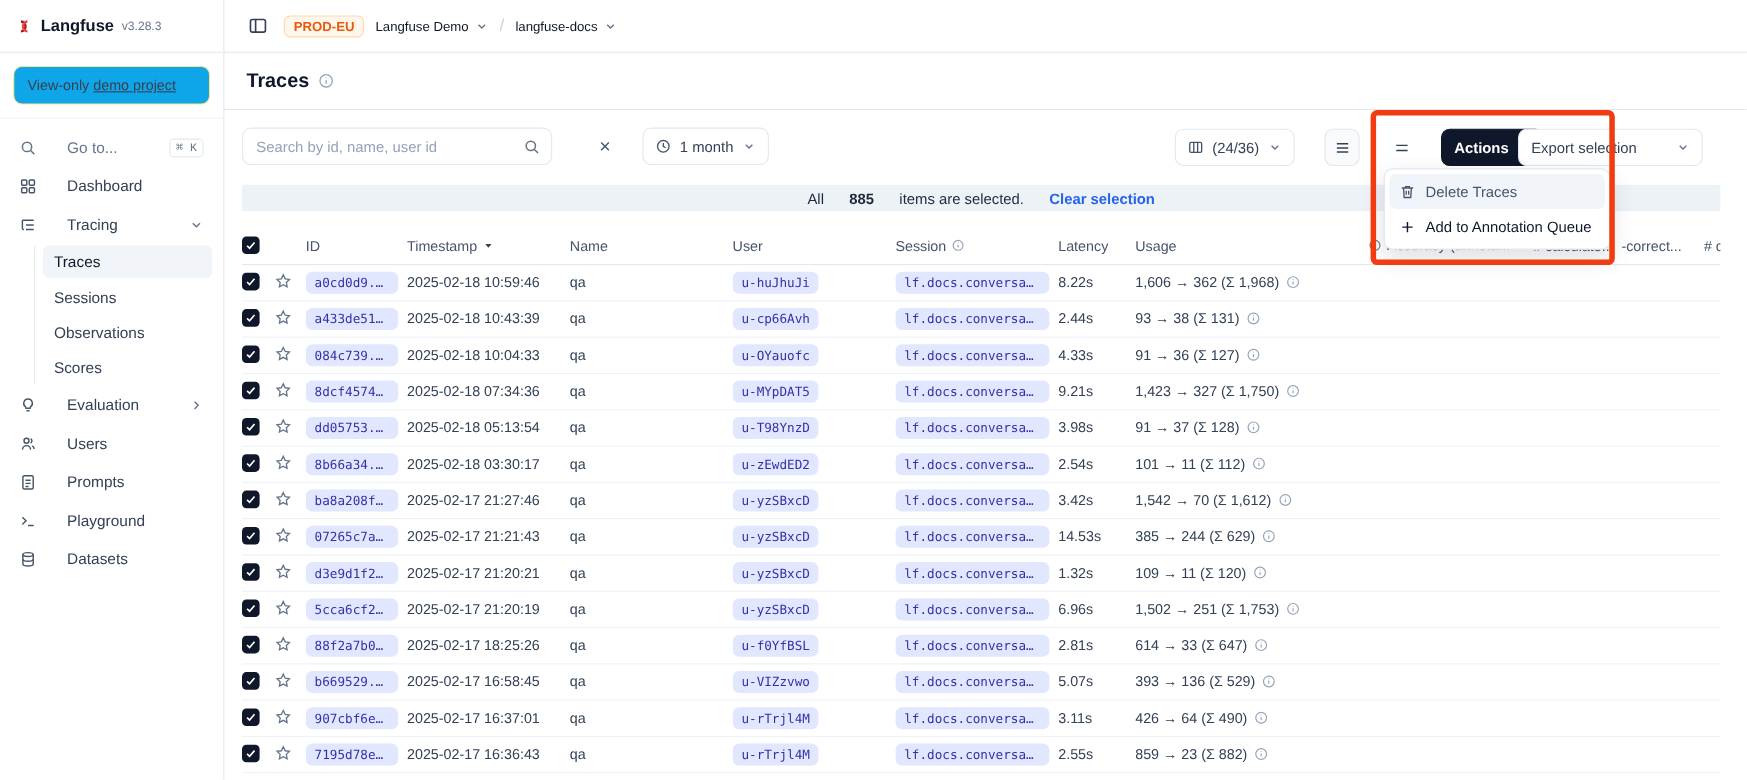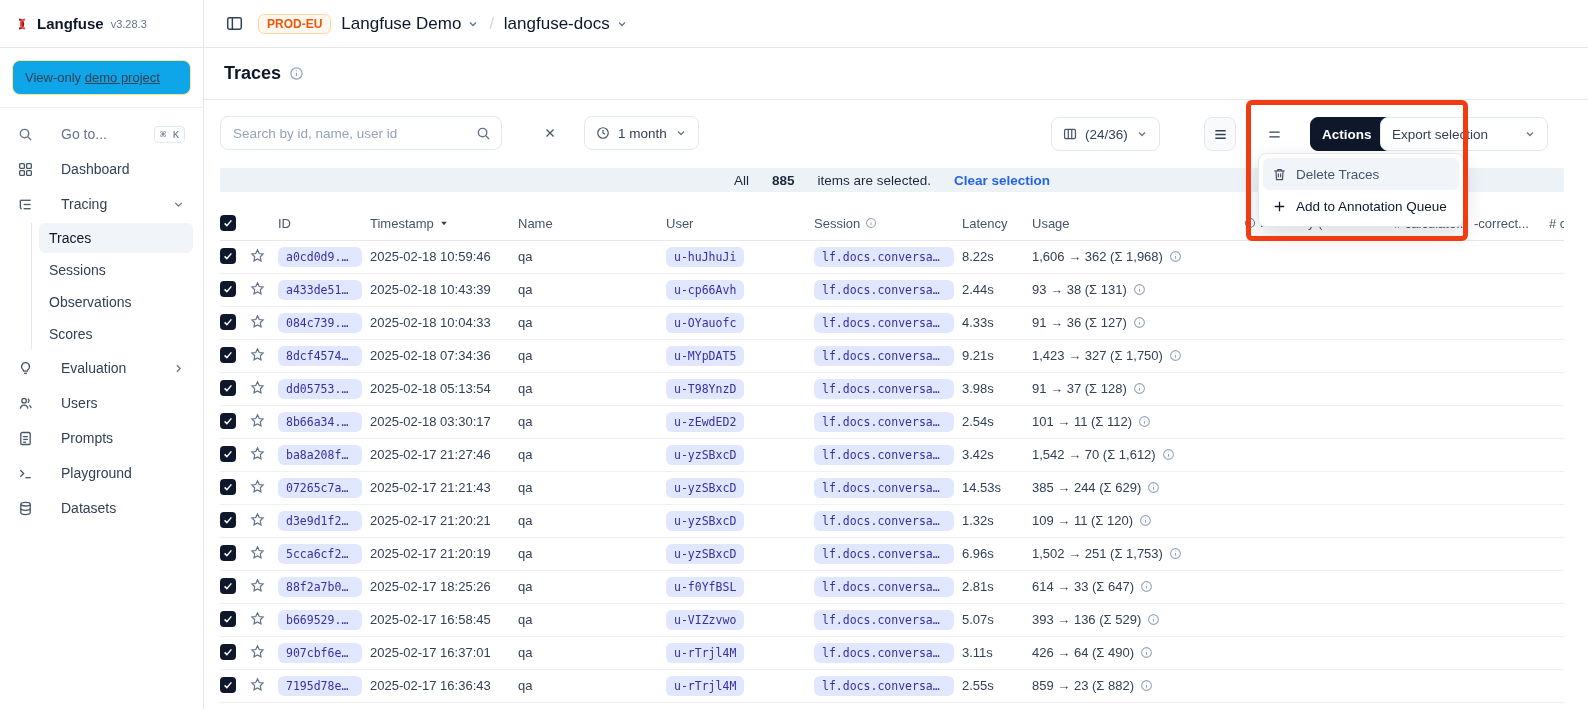--- a/index.html
+++ b/index.html
@@ -22,40 +22,40 @@
   .kbd { font-family:"Liberation Mono", monospace; font-size:10.5px; color:#64748b; border:1px solid #e2e8f0; border-radius:4px; padding:1px 5px; background:#fff; }
   .nav-children { margin:0 0 3px 21px; border-left:1px solid #e2e8f0; padding-left:7px; }
   .nav-child { display:flex; align-items:center; height:30px; padding:0 10px; border-radius:6px; font-size:14px; color:#334155; cursor:pointer; margin-bottom:2px; }
   .nav-child.active { background:#f1f5f9; color:#0f172a; }
 
   
   .main { flex:1; min-width:0; display:flex; flex-direction:column; }
   .topbar { height:48px; display:flex; align-items:center; gap:10px; padding:0 16px; border-bottom:1px solid #e5e7eb; }
   .icon-btn { width:28px; height:28px; display:flex; align-items:center; justify-content:center; border-radius:6px; cursor:pointer; background:transparent; border:none; }
   .env-badge { font-size:12px; font-weight:600; color:#ea580c; background:#fff7ed; border:1px solid #fed7aa; border-radius:6px; padding:2px 8px; }
-  .crumb { display:flex; align-items:center; gap:6px; font-size:17px; font-weight:500; color:#0f172a; cursor:pointer; }
+  .crumb { display:flex; align-items:center; gap:6px; font-size:12px; font-weight:500; color:#0f172a; cursor:pointer; }
   .slash { color:#cbd5e1; font-size:16px; }
 
   .page-header { height:52px; display:flex; align-items:center; gap:8px; padding:0 20px; border-bottom:1px solid #e5e7eb; }
   .page-title { font-size:18px; font-weight:600; }
 
   .content { padding:16px 24px 0 16px; position:relative; }
 
   
   .toolbar { position:relative; height:36px; margin-bottom:16px; }
   .toolbar-left { display:flex; align-items:center; }
   .search-box { width:282px; height:34px; border:1px solid #e2e8f0; border-radius:8px; display:flex; align-items:center; margin-right:26px; }
   .search-box input { flex:1; border:none; outline:none; padding:0 12px; font-size:13.5px; font-family:inherit; color:#0f172a; background:transparent; }
   .search-box input::placeholder { color:#94a3b8; }
   .search-box .sicon { padding:0 10px 0 4px; display:flex; cursor:pointer; }
   .tbtn { height:34px; display:inline-flex; align-items:center; gap:8px; padding:0 11px; border:1px solid #e2e8f0; background:#fff; border-radius:8px; font-size:13.5px; color:#334155; cursor:pointer; font-family:inherit; }
   .chip { background:#f1f5f9; border-radius:6px; padding:3px 8px; font-size:12.5px; color:#334155; }
   .ghost-x { width:28px; height:28px; margin:0 20px 0 8px; display:flex; align-items:center; justify-content:center; cursor:pointer; border:none; background:transparent; border-radius:6px; }
   .abs { position:absolute; top:1px; }
-  .btn-columns { left:831px; }
+  .btn-columns { left:848px; }
   .btn-rh1 { left:984px; width:32px; justify-content:center; padding:0; background:#f8fafc; }
   .btn-rh2 { left:1038px; width:32px; justify-content:center; padding:0; border:none; }
   .btn-actions { left:1090px; background:#0f172a; border-color:#0f172a; color:#fff; font-weight:600; }
   .btn-export { left:1160px;gap:36px; }
 
   
   .sel-banner { height:24px; background:#edf2f7; border-radius:2px; display:flex; align-items:center; justify-content:center; gap:23px; font-size:13.5px; color:#1e293b; margin-bottom:15px; }
   .sel-banner b { font-weight:700; }
   .sel-clear { color:#2563eb; font-weight:600; cursor:pointer; }
 

